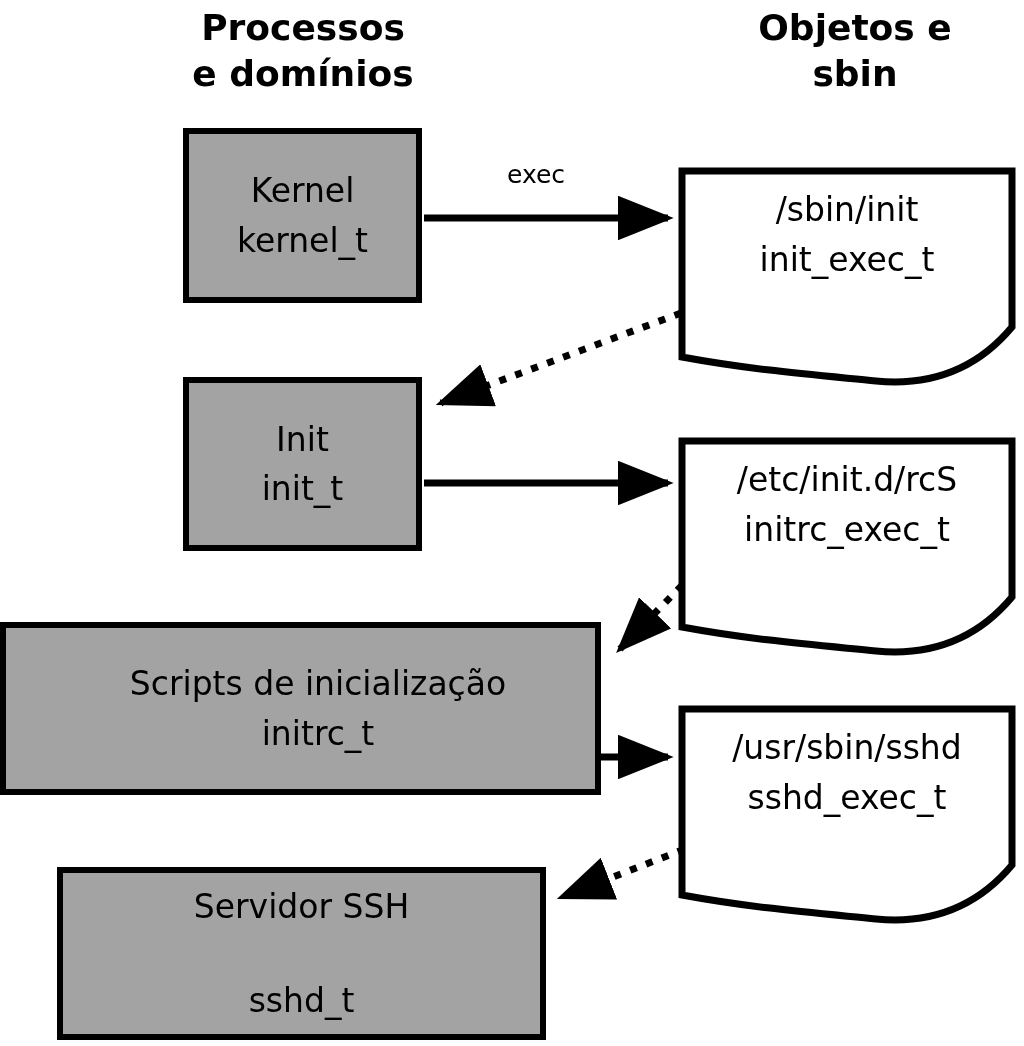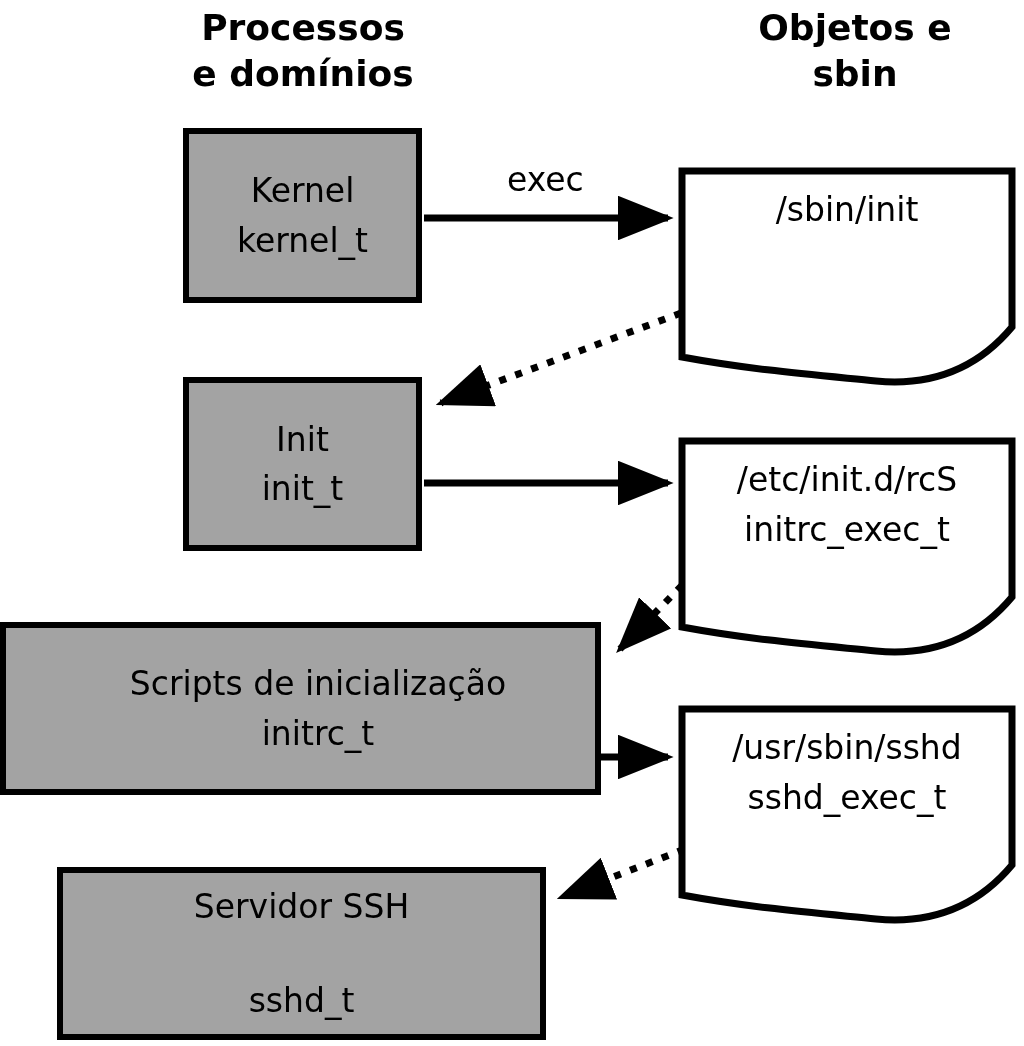--- a/index.html
+++ b/index.html
@@ -45,21 +45,21 @@
     font-size:33px;
     line-height:1.5;
   }
   .overlay{
     position:absolute;
     left:0;top:0;
     z-index:1;
   }
   .exec-label{
     position:absolute;
-    font-size:33px;
+    font-size:25px;
     z-index:3;
     text-align:center;
   }
 </style>
 </head>
 <body>
 
 <div class="canvas">
 
   <div class="col-header" style="left:153px;top:5px;">
@@ -108,20 +108,21 @@
     <div>Servidor SSH</div>
     <div>sshd_t</div>
   </div>
 
   <div class="doc" style="left:678px;top:167px;width:338px;height:222px;">
     <svg width="338" height="222" viewBox="0 0 338 222">
       <path d="M4,4 H334 V160 C 304,196 262,220 198,214 C 138,208 74,203 4,190 Z" fill="#ffffff" stroke="#000000" stroke-width="7"></path>
     </svg>
     <div class="doc-text">
       <div>/sbin/init</div>
+      <div>init_exec_t</div>
     </div>
   </div>
 
   <div class="doc" style="left:678px;top:437px;width:338px;height:222px;">
     <svg width="338" height="222" viewBox="0 0 338 222">
       <path d="M4,4 H334 V160 C 304,196 262,220 198,214 C 138,208 74,203 4,190 Z" fill="#ffffff" stroke="#000000" stroke-width="7"></path>
     </svg>
     <div class="doc-text">
       <div>/etc/init.d/rcS</div>
       <div>initrc_exec_t</div>

